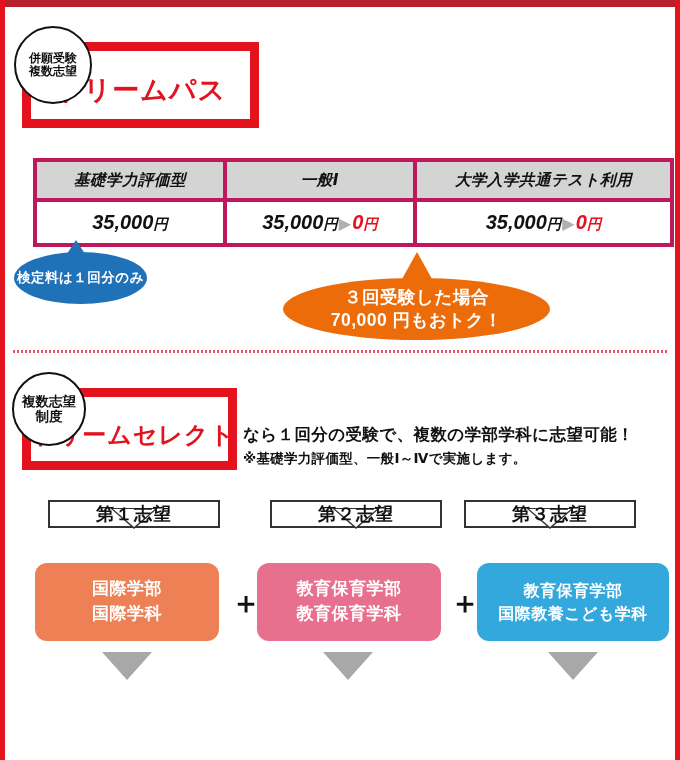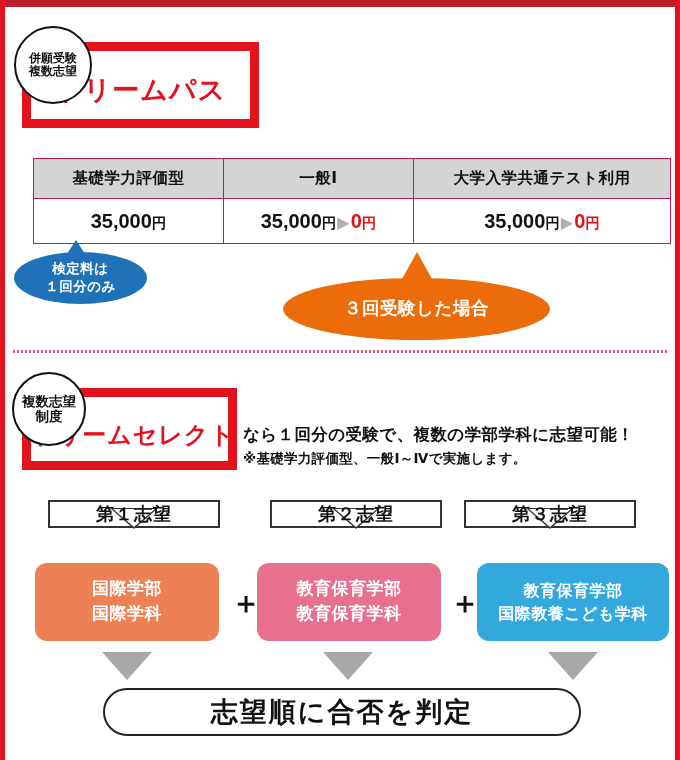--- a/index.html
+++ b/index.html
@@ -76,23 +76,24 @@
     letter-spacing: 0.6px; white-space: nowrap;
   }
 
   
   #fee-table {
     position: absolute; left: 33px; top: 158px; width: 637px;
     border-collapse: collapse;
     table-layout: fixed;
   }
   #fee-table th, #fee-table td {
-    border: 1px solid #be185d;
+    border: 4px solid #be185d;
     text-align: center;
     color: #111111;
+    font-style: italic;
   }
   #fee-table th {
     background: #d4d4d4;
     height: 40px;
     font-size: 15.5px;
     font-weight: bold;
     letter-spacing: 0.5px;
   }
   #fee-table td {
     background: #ffffff;
@@ -110,21 +111,21 @@
 
   
   #blue-callout {
     position: absolute; left: 14px; top: 252px;
     width: 133px; height: 52px;
     background: #1f72b8;
     border-radius: 50%;
     color: #ffffff;
     font-size: 13.5px;
     font-weight: bold;
-    display: flex; flex-direction: column;
+    display: flex; flex-direction: row;
     align-items: center; justify-content: center;
     line-height: 1.35;
     letter-spacing: 0.5px;
   }
   #blue-tail {
     position: absolute; left: 63px; top: 240px;
     width: 0; height: 0;
     border-left: 13px solid transparent;
     border-right: 13px solid transparent;
     border-bottom: 20px solid #1f72b8;
@@ -315,20 +316,21 @@
 
   <div id="blue-tail"></div>
   <div id="blue-callout">
     <span>検定料は</span>
     <span>１回分のみ</span>
   </div>
 
   <div id="orange-tail"></div>
   <div id="orange-callout">
     <span>３回受験した場合</span>
+    <span>70,000 円もおトク！</span>
   </div>
 
   <div id="divider"></div>
 
   <div class="red-box title-block" id="sec2-box">
     <div class="red-box-label">ドリームセレクト</div>
   </div>
   <div class="circle-badge" id="sec2-circle">
     <span>複数志望</span>
     <span>制度</span>
@@ -367,15 +369,14 @@
   <div class="plus-sign" id="plus-2">＋</div>
   <div class="dept-box" id="dept-3">
     <span>教育保育学部</span>
     <span>国際教養こども学科</span>
   </div>
 
   <div class="gray-arrow" id="arrow-1"></div>
   <div class="gray-arrow" id="arrow-2"></div>
   <div class="gray-arrow" id="arrow-3"></div>
 
-  <div id="result-banner">志望順に合否を判定</div>
 
 </div>
 
 </body></html>

